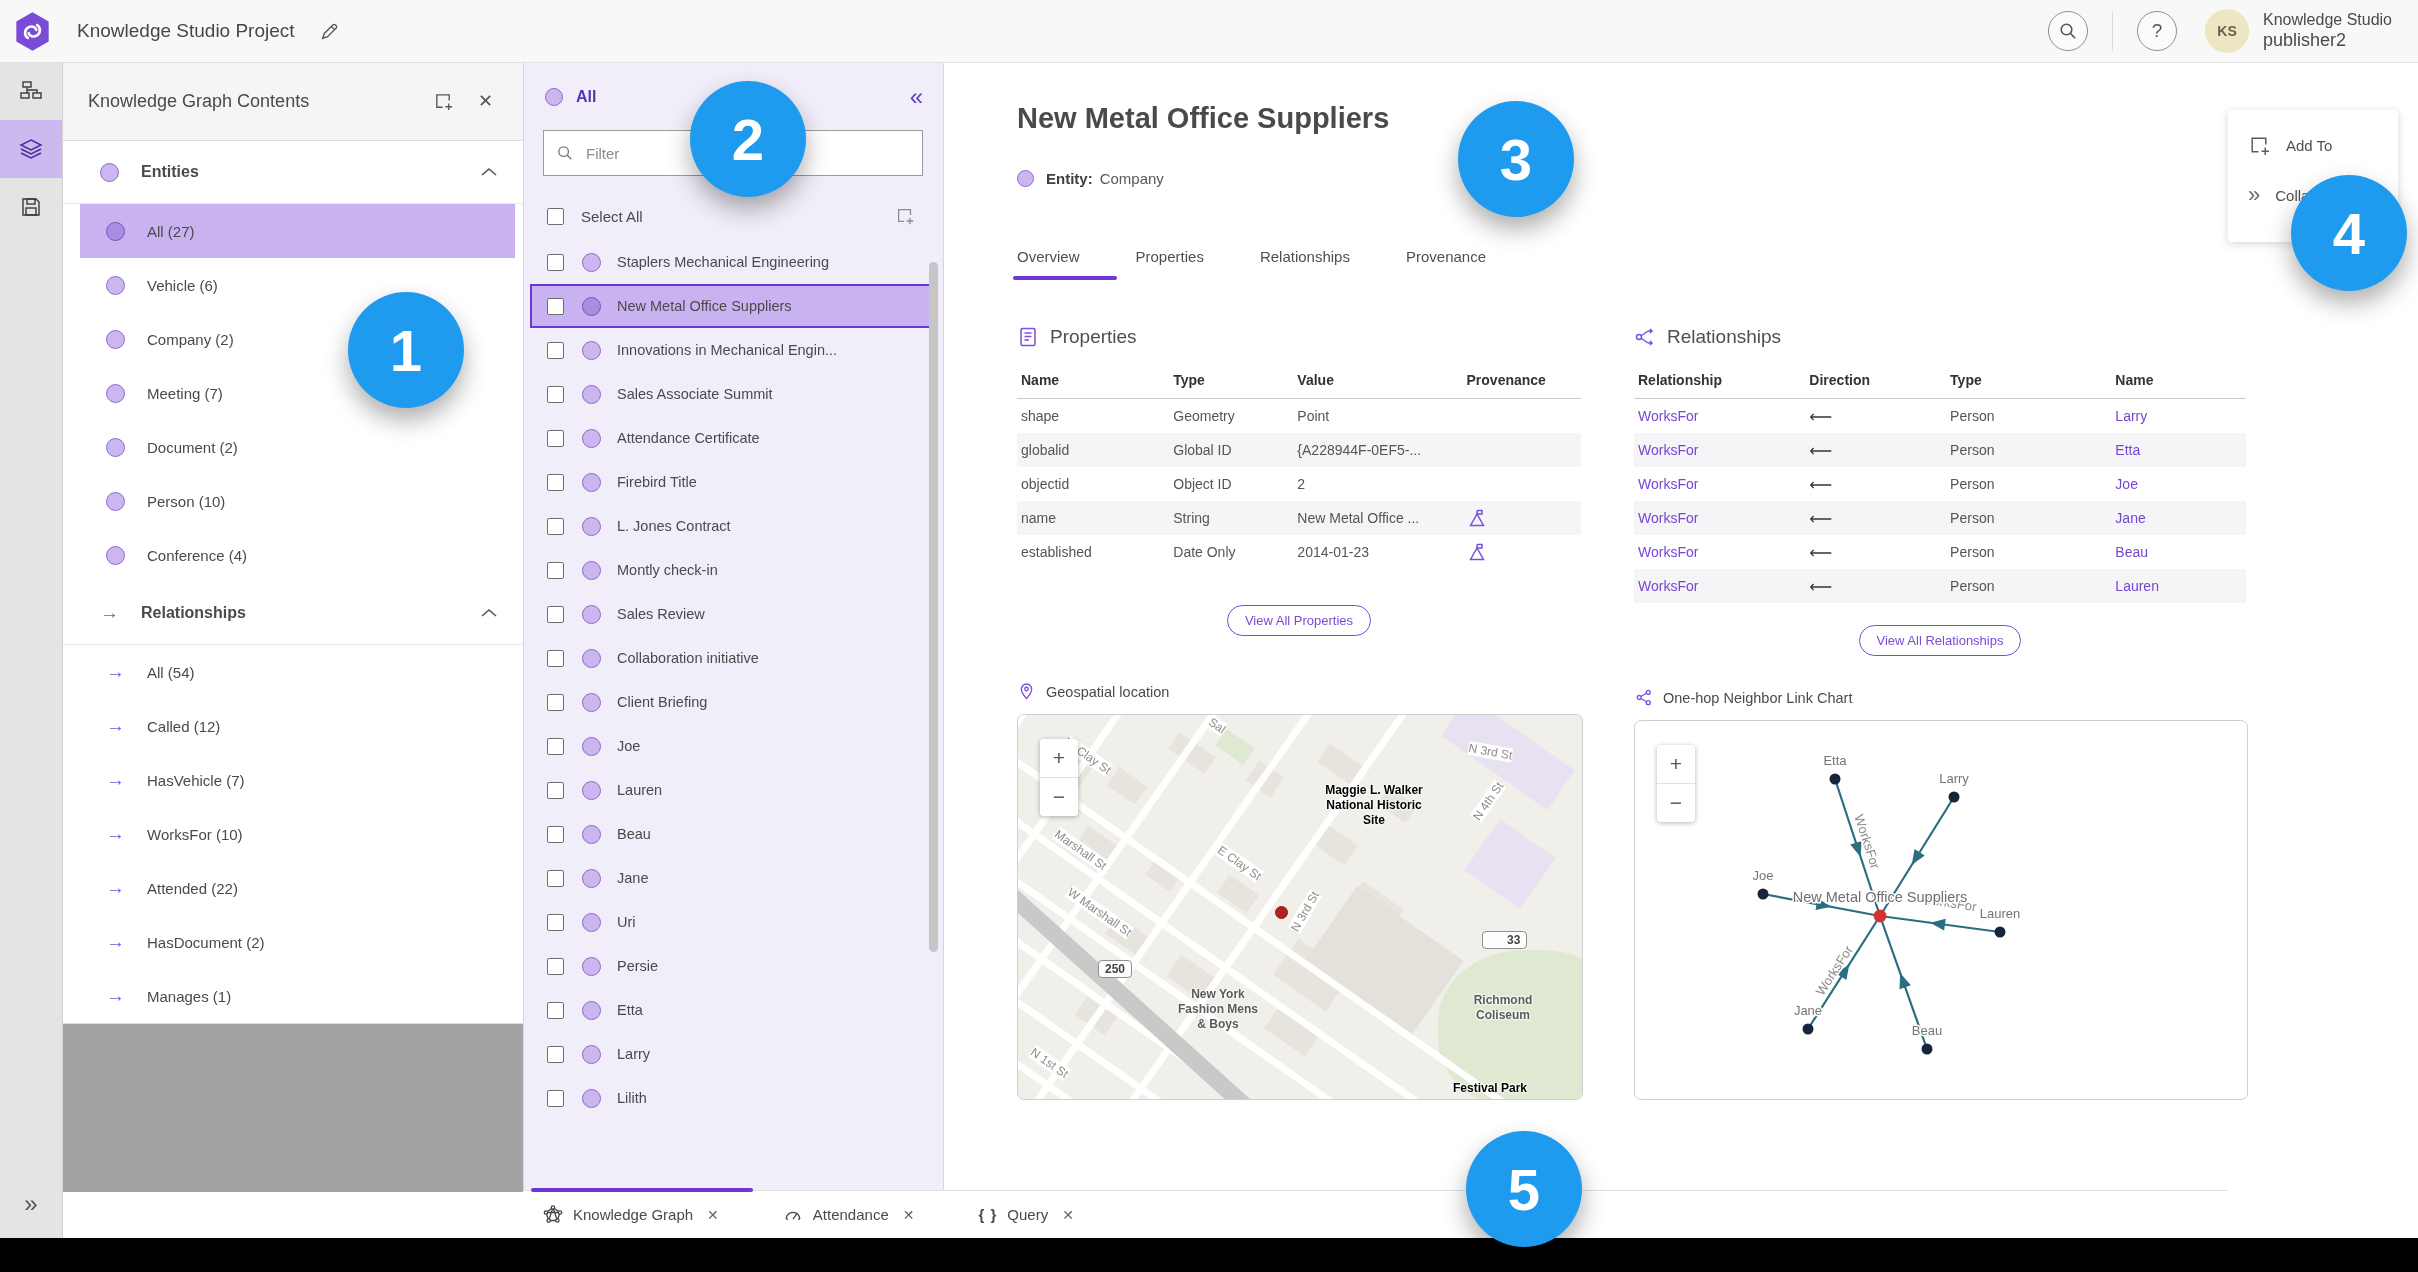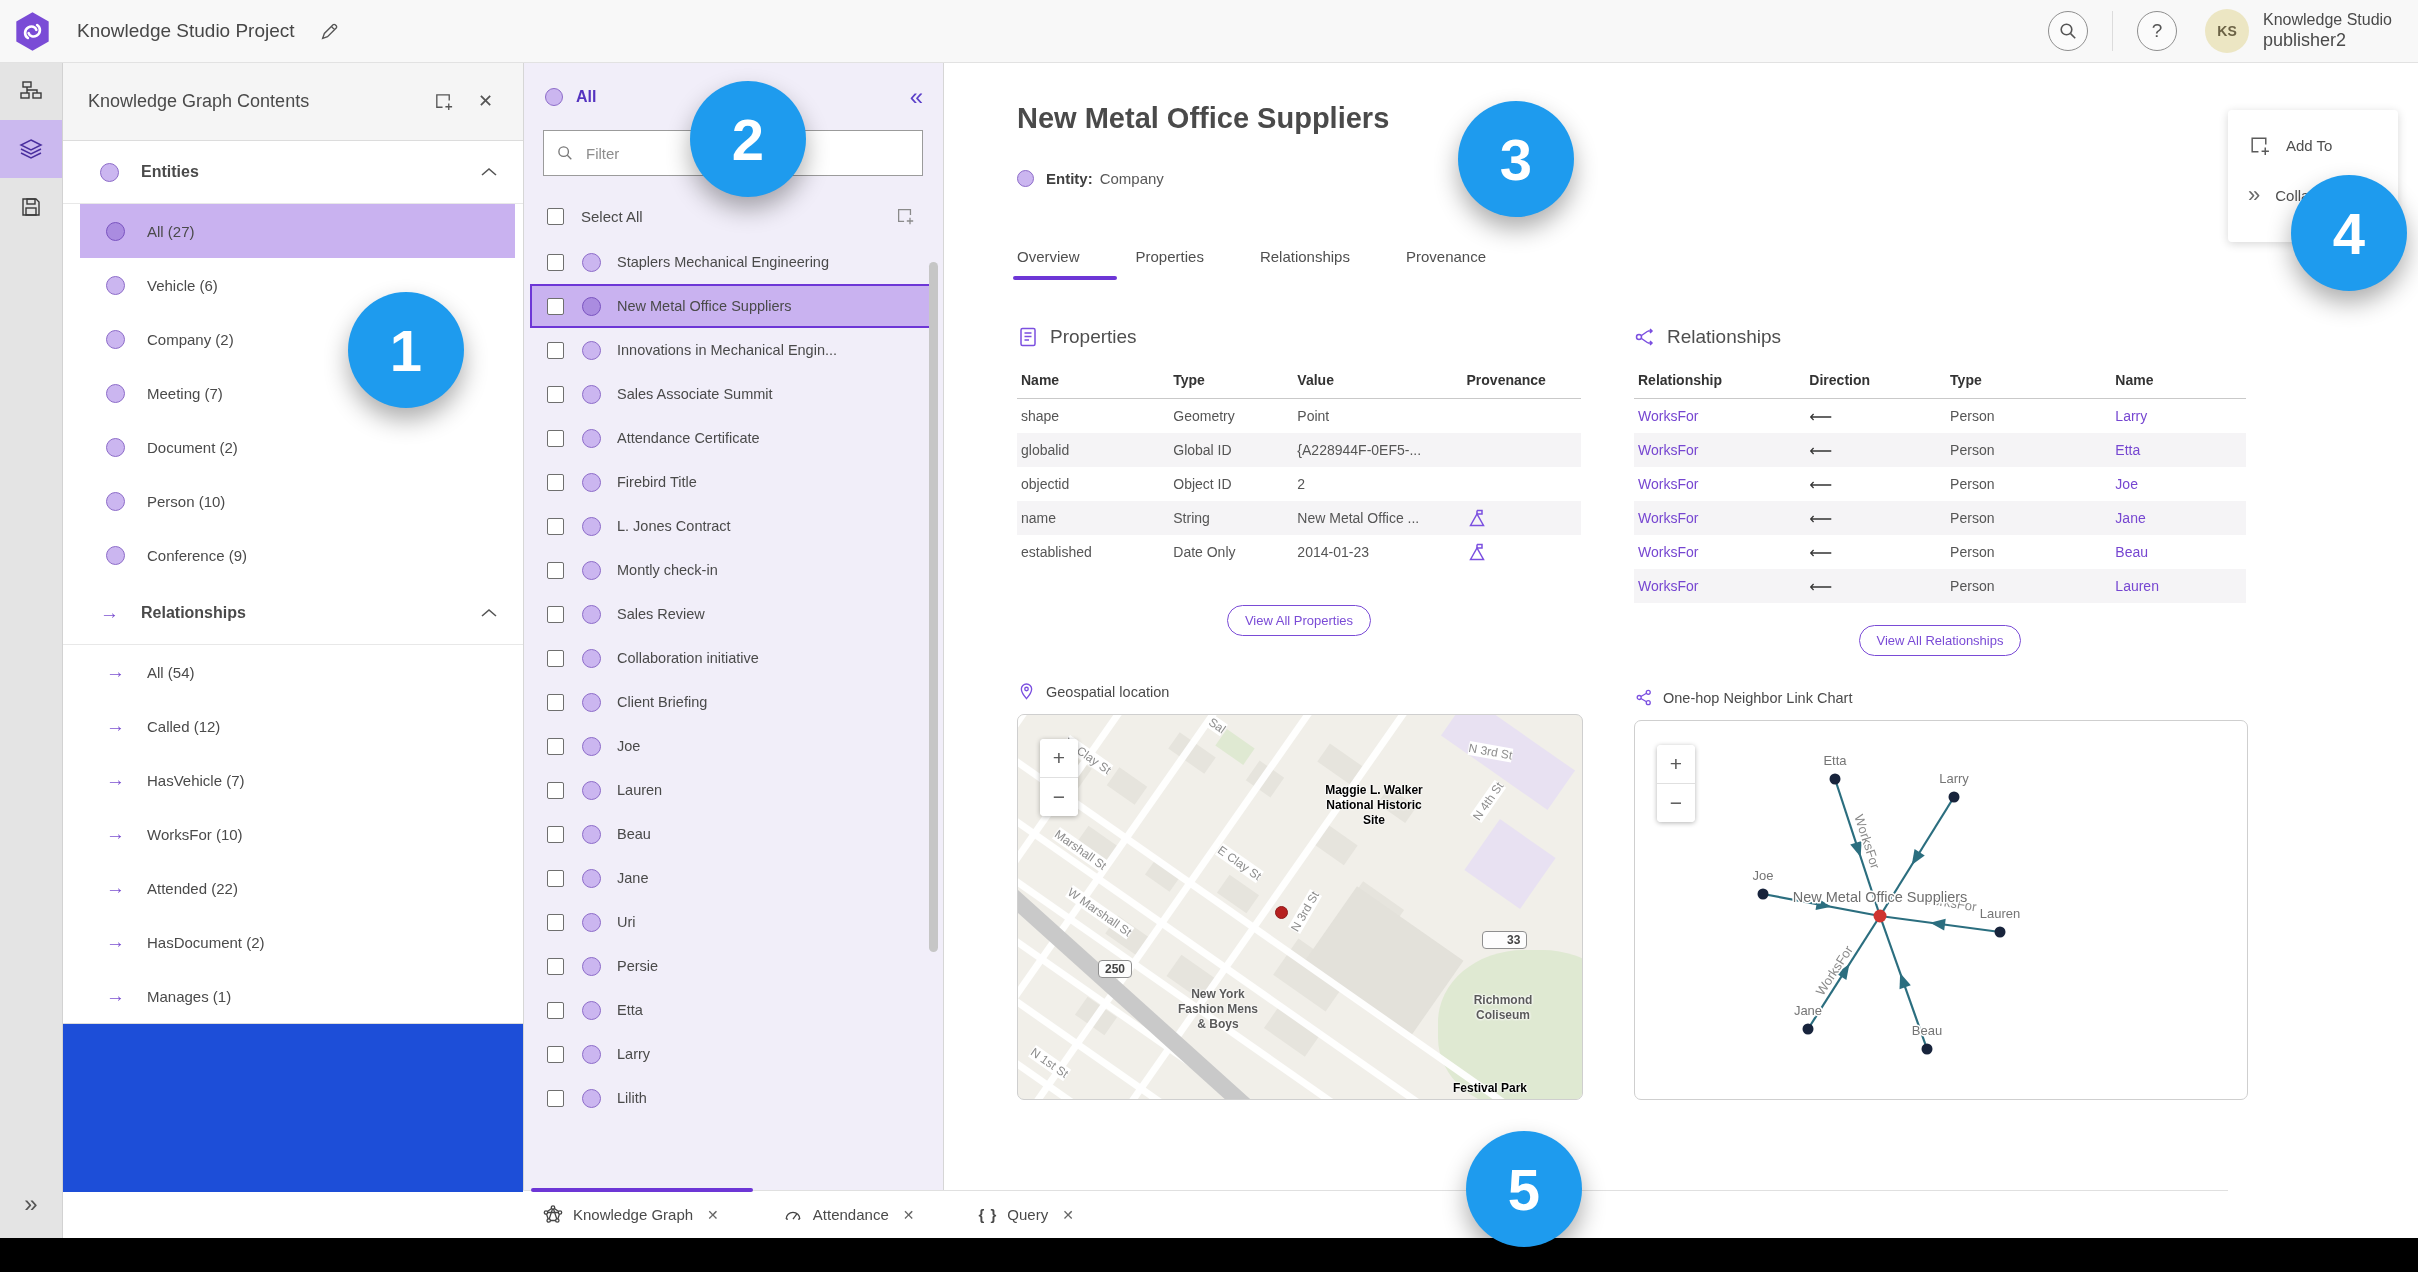--- a/index.html
+++ b/index.html
@@ -26,21 +26,21 @@
 
   
   .rail{position:absolute;left:0;top:62px;width:62px;height:1176px;background:#e4e4e4;
         border-right:1px solid #d2d2d2;z-index:5;}
   .rail-btn{width:62px;height:58px;display:flex;align-items:center;justify-content:center;cursor:pointer;}
   .rail-btn.active{background:#cbb9ef;}
   .rail-expand{position:absolute;left:0;bottom:14px;width:62px;height:40px;display:flex;align-items:center;
                justify-content:center;font-size:24px;color:#555;cursor:pointer;}
 
   
-  .contents-panel{position:absolute;left:62px;top:62px;width:461px;height:1130px;background:#1d4ed8;
+  .contents-panel{position:absolute;left:62px;top:62px;width:461px;height:1130px;background:#a3a3a3;
                   border-right:1px solid #d6d6d6;z-index:4;}
   .cp-header{height:78px;display:flex;align-items:center;padding:0 26px 0 26px;background:#f5f5f5;}
   .cp-title{flex:1;font-size:18px;color:#4a4a4a;}
   .cp-header .icon-btn{margin-left:16px;color:#555;font-size:18px;}
   .cp-body{background:#fff;border-top:1px solid #dcdcdc;border-bottom:1px solid #dcdcdc;}
   .cp-sec-header{height:62px;display:flex;align-items:center;padding:0 26px 0 38px;
                  border-bottom:1px solid #e8e8e8;cursor:pointer;}
   .cp-sec-header .sec-label{margin-left:22px;font-size:16px;font-weight:700;color:#4a4a4a;flex:1;}
   .cp-list{list-style:none;margin:0;padding:0;}
   .cp-item{height:54px;display:flex;align-items:center;padding:0 10px 0 44px;cursor:pointer;}
@@ -288,21 +288,21 @@
             <span class="item-label">Document (2)</span>
           </li>
 
           <li class="cp-item">
             <span class="dot"></span>
             <span class="item-label">Person (10)</span>
           </li>
 
           <li class="cp-item">
             <span class="dot"></span>
-            <span class="item-label">Conference (9)</span>
+            <span class="item-label">Conference (4)</span>
           </li>
         </ul>
       <div class="cp-sec-header">
         <span class="rel-arrow">→</span>
         <span class="sec-label">Relationships</span>
         <span>
           <svg width="16" height="10" viewBox="0 0 16 10" fill="none" stroke="#555" stroke-width="1.6">
               <polyline points="1,8 8,2 15,8"></polyline>
             </svg>
         </span>

